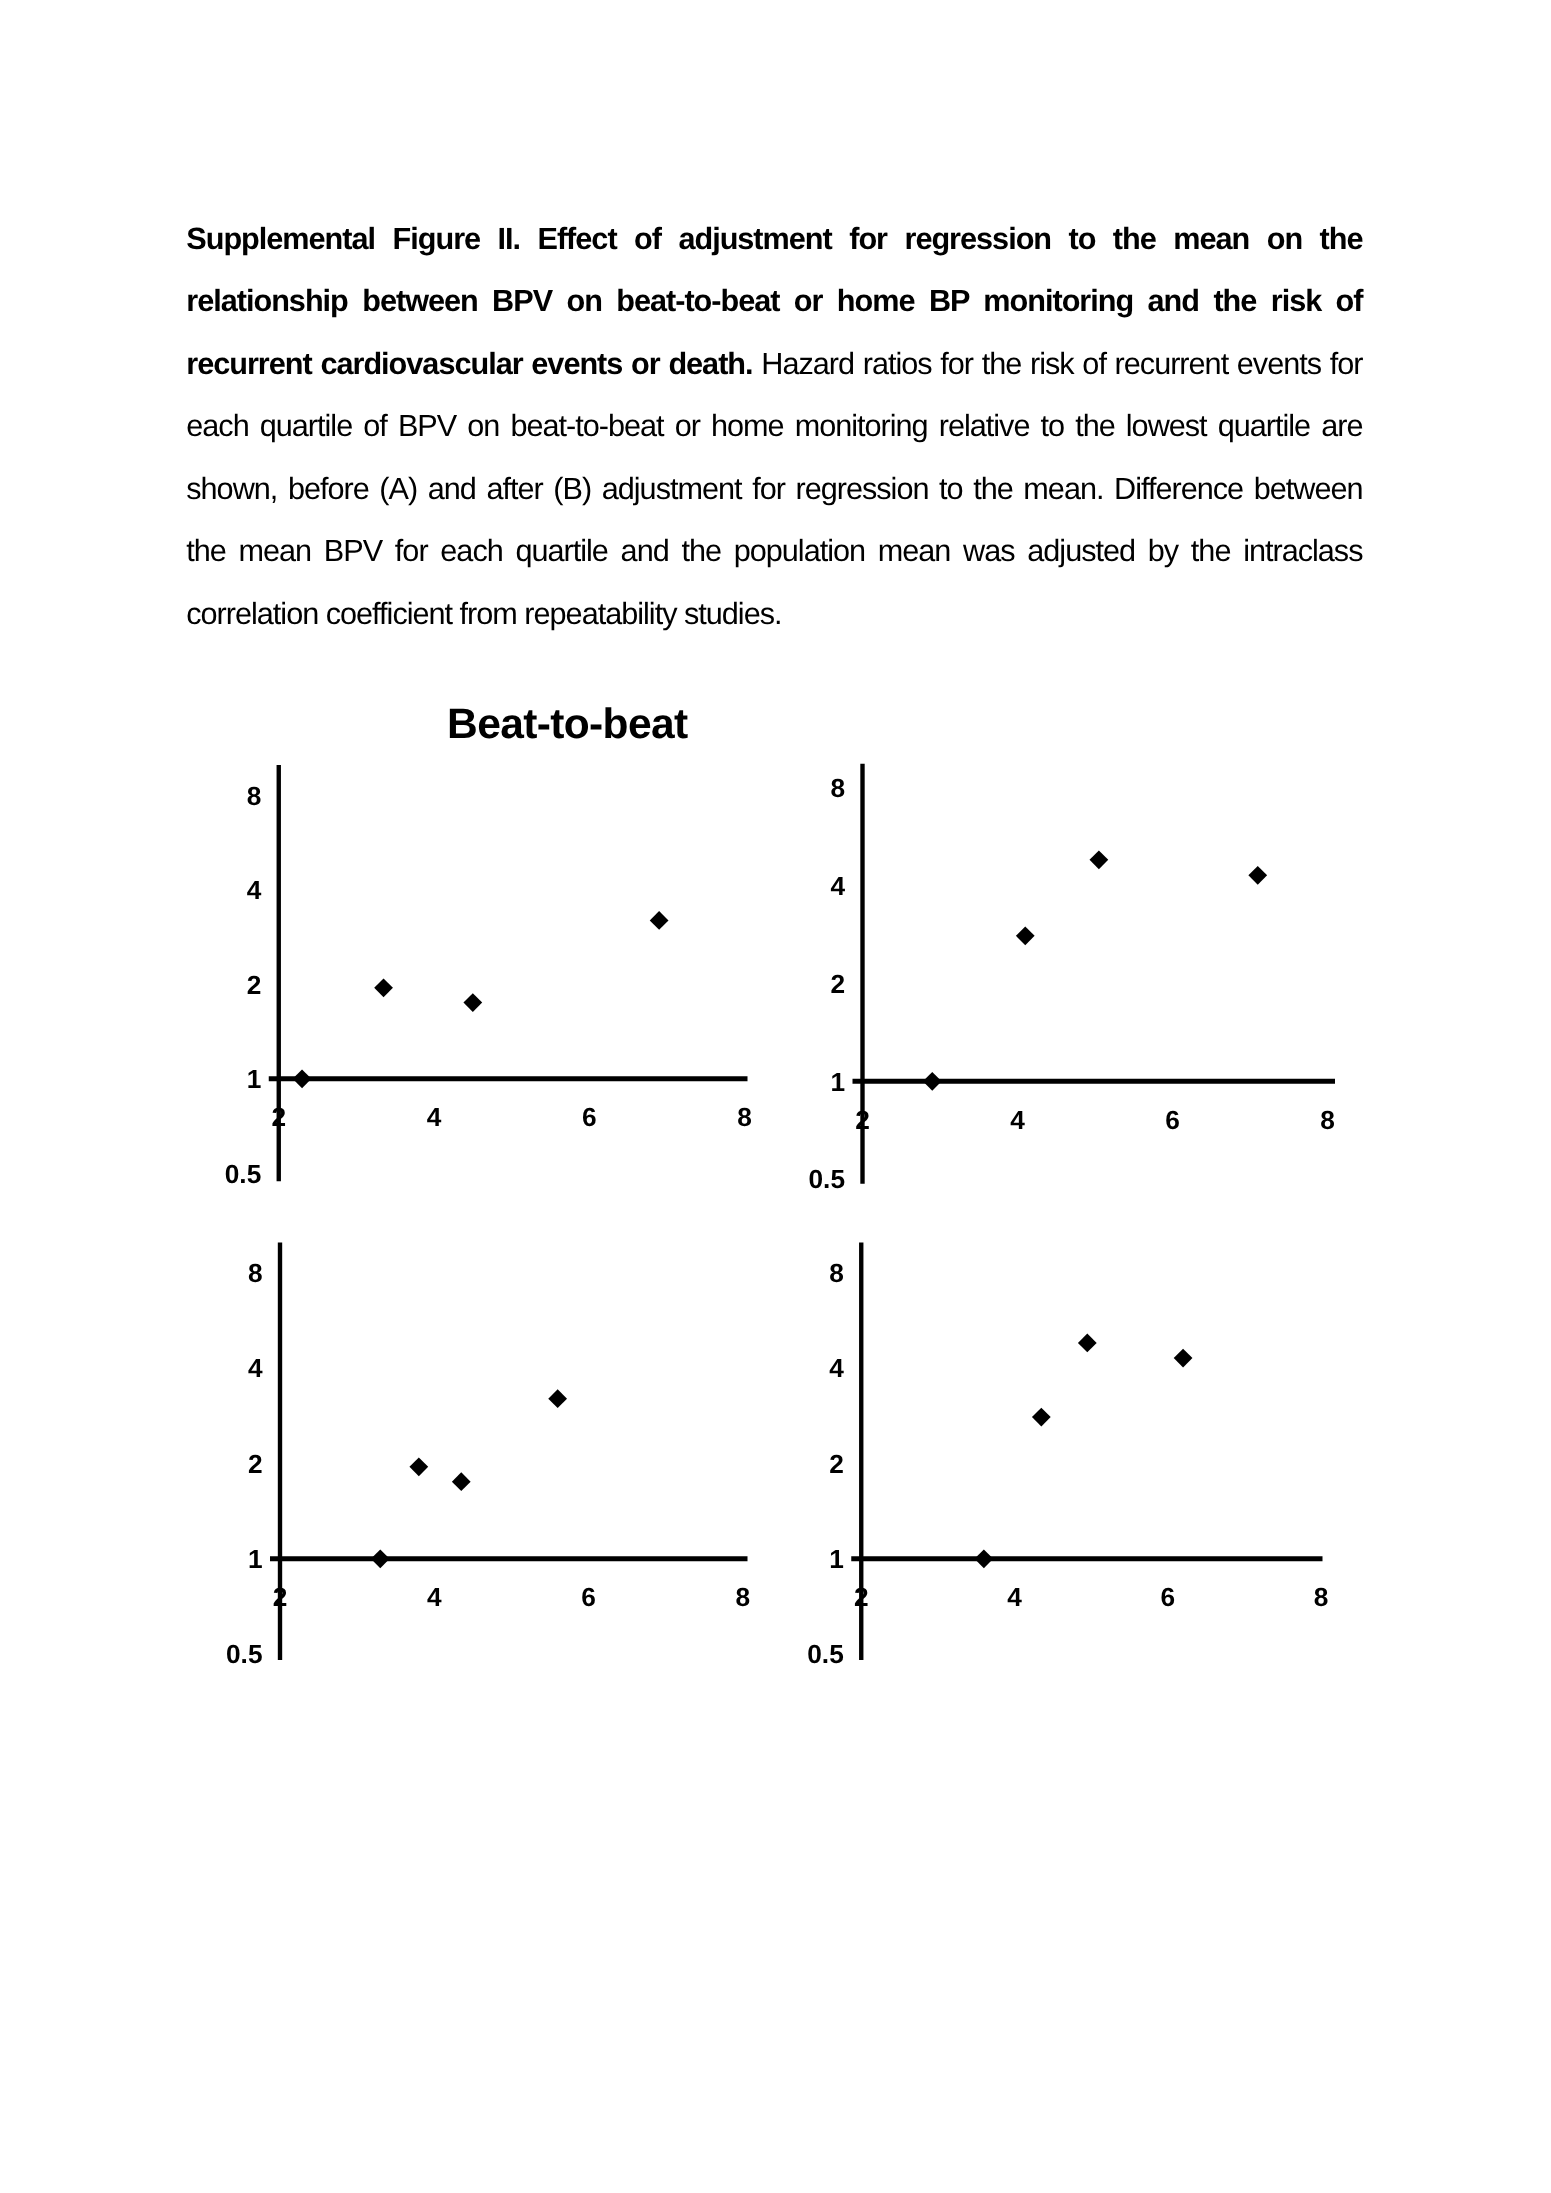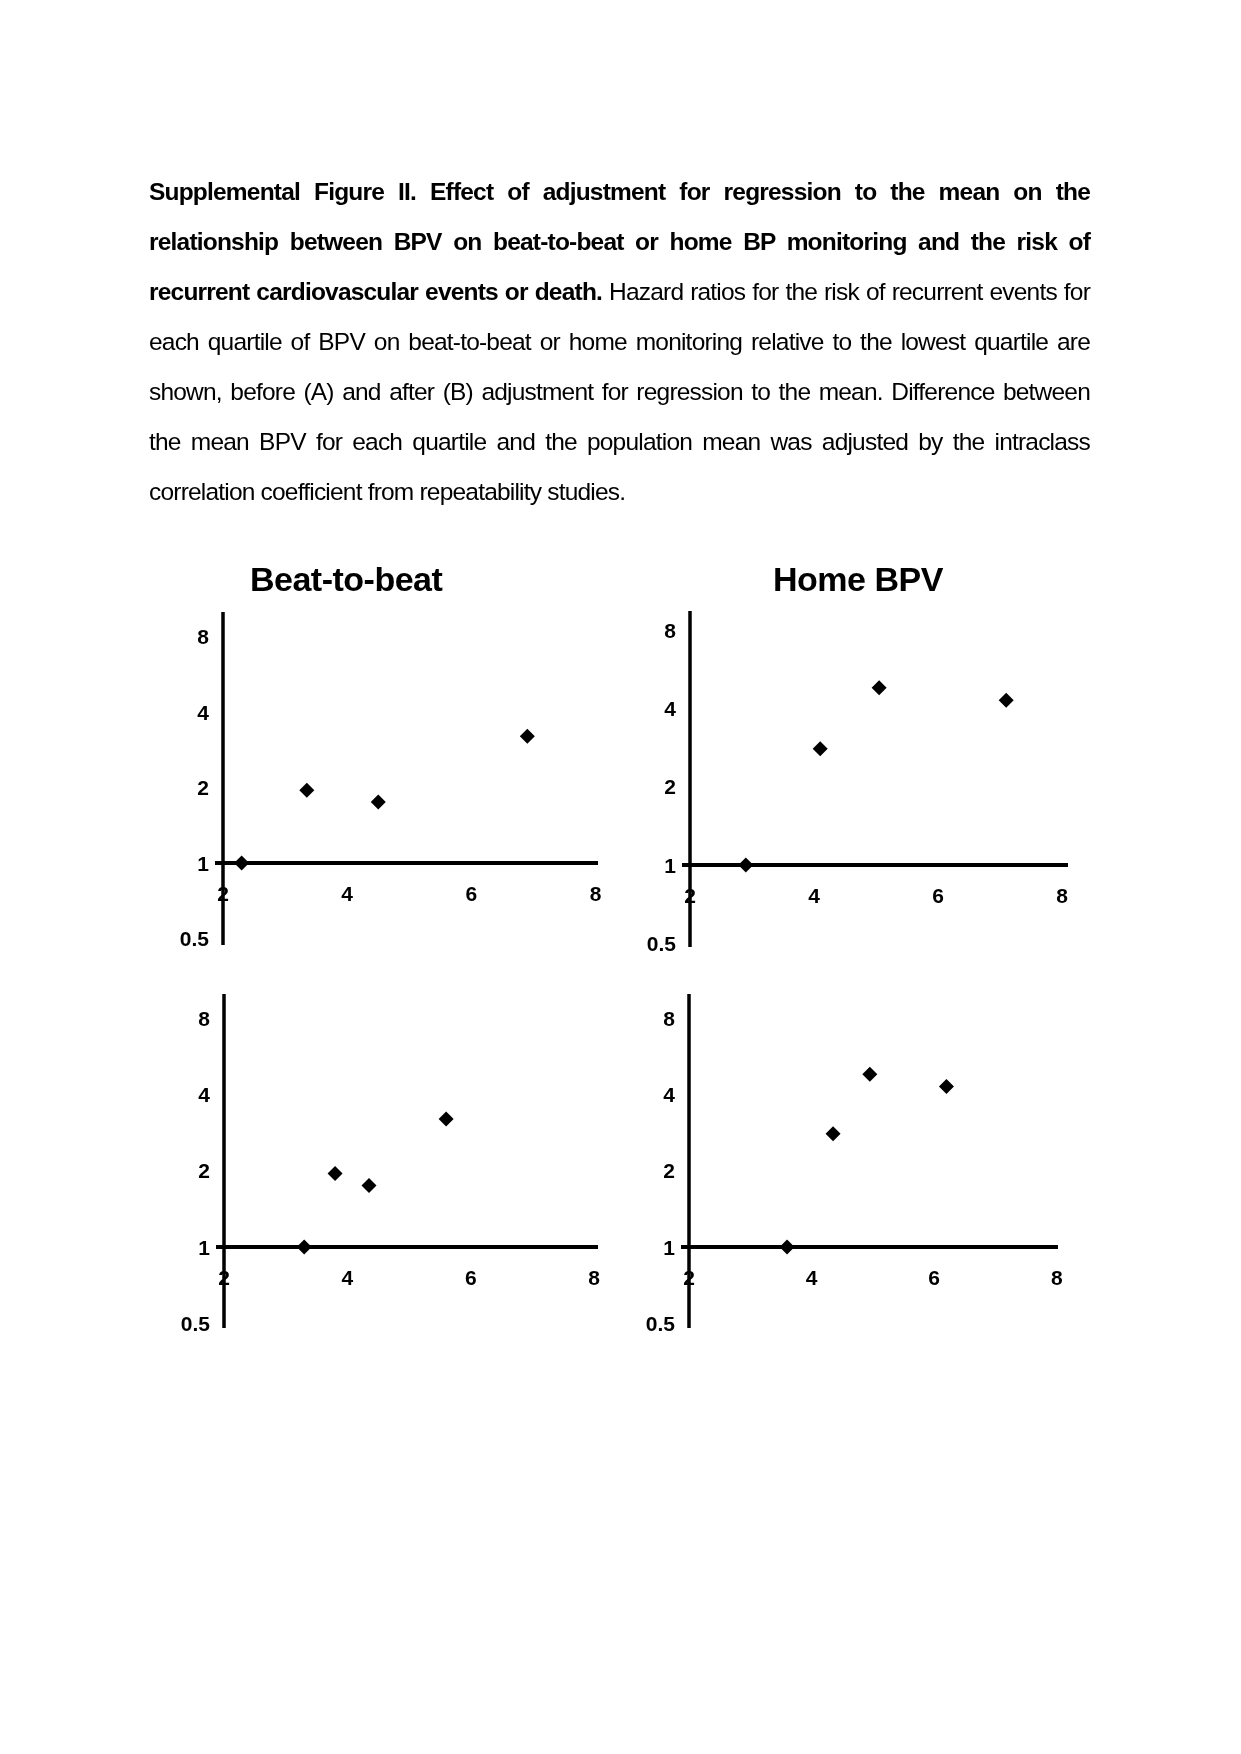--- a/index.html
+++ b/index.html
@@ -19,42 +19,41 @@
     line-height:50px;
     letter-spacing:-0.8px;
     text-align:justify;
     color:#000;
   }
   .caption .lead{font-weight:bold;}
   .chart-title{
     position:absolute;
     width:300px;
     top:560px;
-    text-align:left;
+    text-align:right;
     font-weight:bold;
     font-size:34px;
     letter-spacing:-0.5px;
     color:#000;
   }
   #title-left{left:250px;}
   #title-right{left:773px;}
   svg.figure{position:absolute;left:0;top:0;}
   svg text{font-family:"Liberation Sans", sans-serif;}
   .ticklabel{font-size:21px;font-weight:bold;fill:#000;}
 </style>
 </head>
 <body>
 
 <div class="page">
 
   <p class="caption"><span class="lead">Supplemental Figure II. Effect of adjustment for regression to the mean on the relationship between BPV on beat-to-beat or home BP monitoring and the risk of recurrent cardiovascular events or death.</span> <span>Hazard ratios for the risk of recurrent events for each quartile of BPV on beat-to-beat or home monitoring relative to the lowest quartile are shown, before (A) and after (B) adjustment for regression to the mean. Difference between the mean BPV for each quartile and the population mean was adjusted by the intraclass correlation coefficient from repeatability studies.</span></p>
 
   <div class="chart-title" id="title-left">Beat-to-beat</div>
 
-  <div class="chart-title" id="title-right">Home BPV</div>
 
   <svg class="figure" id="charts-svg" width="1241" height="1754" viewBox="0 0 1241 1754">
       <line x1="223" y1="612" x2="223" y2="945" stroke="#000000" stroke-width="3.5"></line>
       <line x1="215" y1="863" x2="598" y2="863" stroke="#000000" stroke-width="4"></line>
       <text x="209" y="644" text-anchor="end" class="ticklabel">8</text>
       <text x="209" y="719.5" text-anchor="end" class="ticklabel">4</text>
       <text x="209" y="795" text-anchor="end" class="ticklabel">2</text>
       <text x="209" y="870.5" text-anchor="end" class="ticklabel">1</text>
       <text x="209" y="946" text-anchor="end" class="ticklabel">0.5</text>
       <text x="223" y="901" text-anchor="middle" class="ticklabel">2</text>

